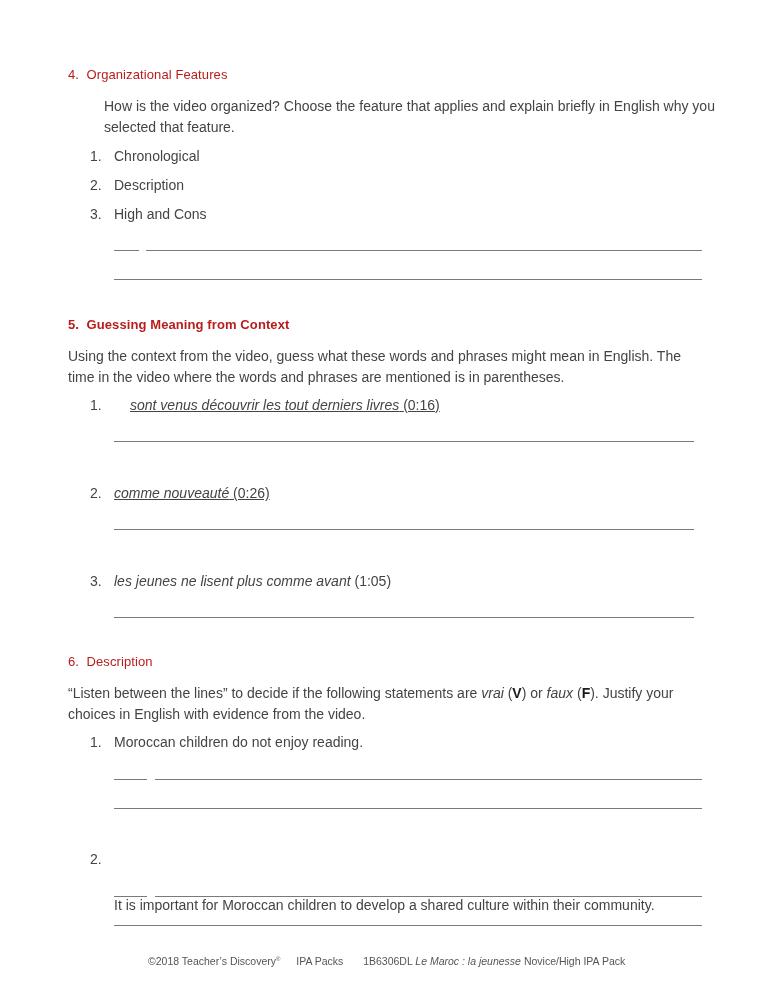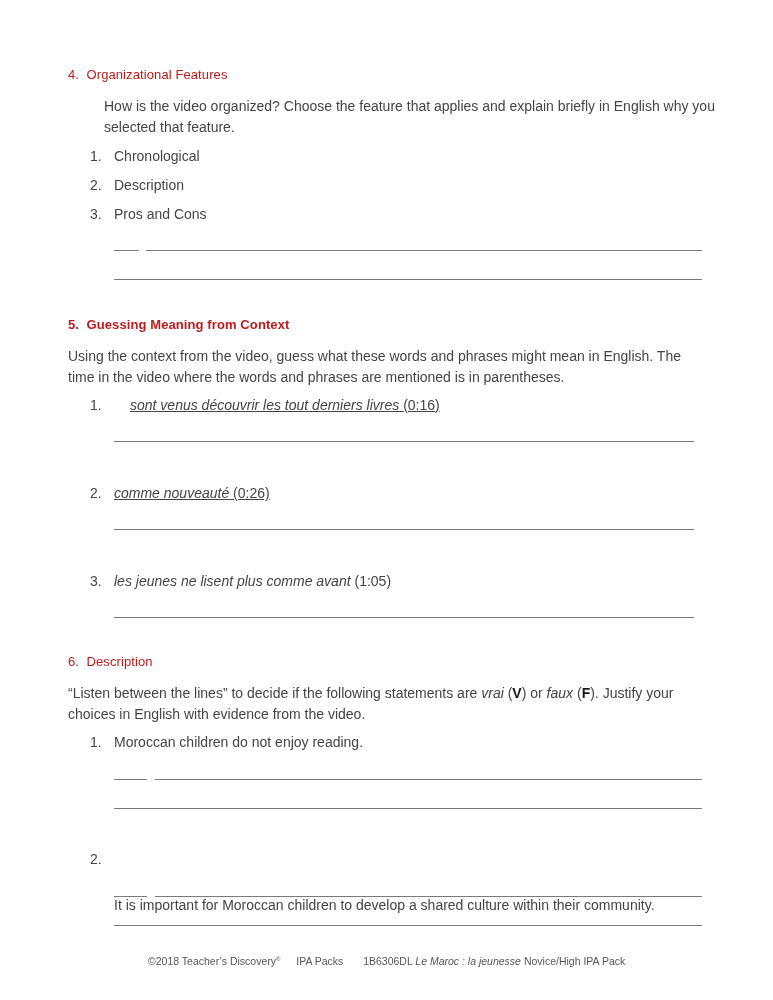--- a/index.html
+++ b/index.html
@@ -28,21 +28,21 @@
 <div class="abs li" style="left:90px; top:148px;">
   <span class="num" style="left:0;">1.</span>
   <span class="txt" style="left:24px; white-space:nowrap;">Chronological</span>
 </div>
 <div class="abs li" style="left:90px; top:177px;">
   <span class="num" style="left:0;">2.</span>
   <span class="txt" style="left:24px; white-space:nowrap;">Description</span>
 </div>
 <div class="abs li" style="left:90px; top:206px;">
   <span class="num" style="left:0;">3.</span>
-  <span class="txt" style="left:24px; white-space:nowrap;">Pros and Cons</span>
+  <span class="txt" style="left:24px; white-space:nowrap;">High and Cons</span>
 </div>
 
 <div class="line" style="left:114px; top:250px; width:25px;"></div>
 <div class="line" style="left:146px; top:250px; width:556px;"></div>
 <div class="line" style="left:114px; top:279px; width:588px;"></div>
 
 <div class="abs h" style="left:68px; top:317px;font-weight:bold;">
   <span>5.</span>&nbsp;
   <span>Guessing Meaning from Context</span>
 </div>

